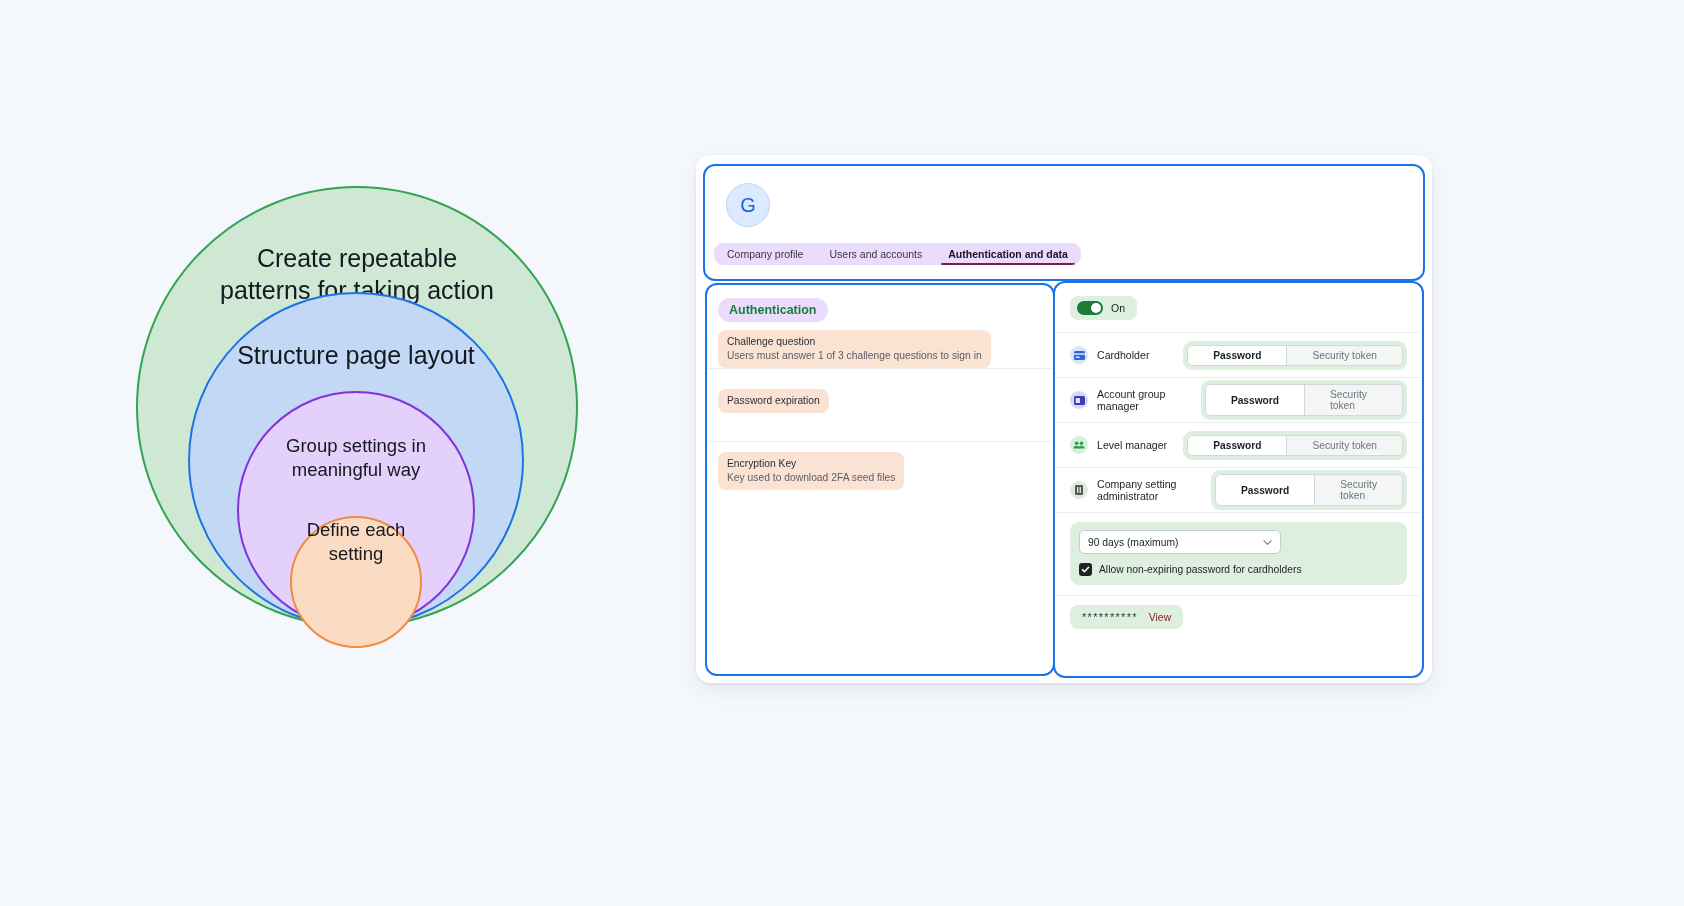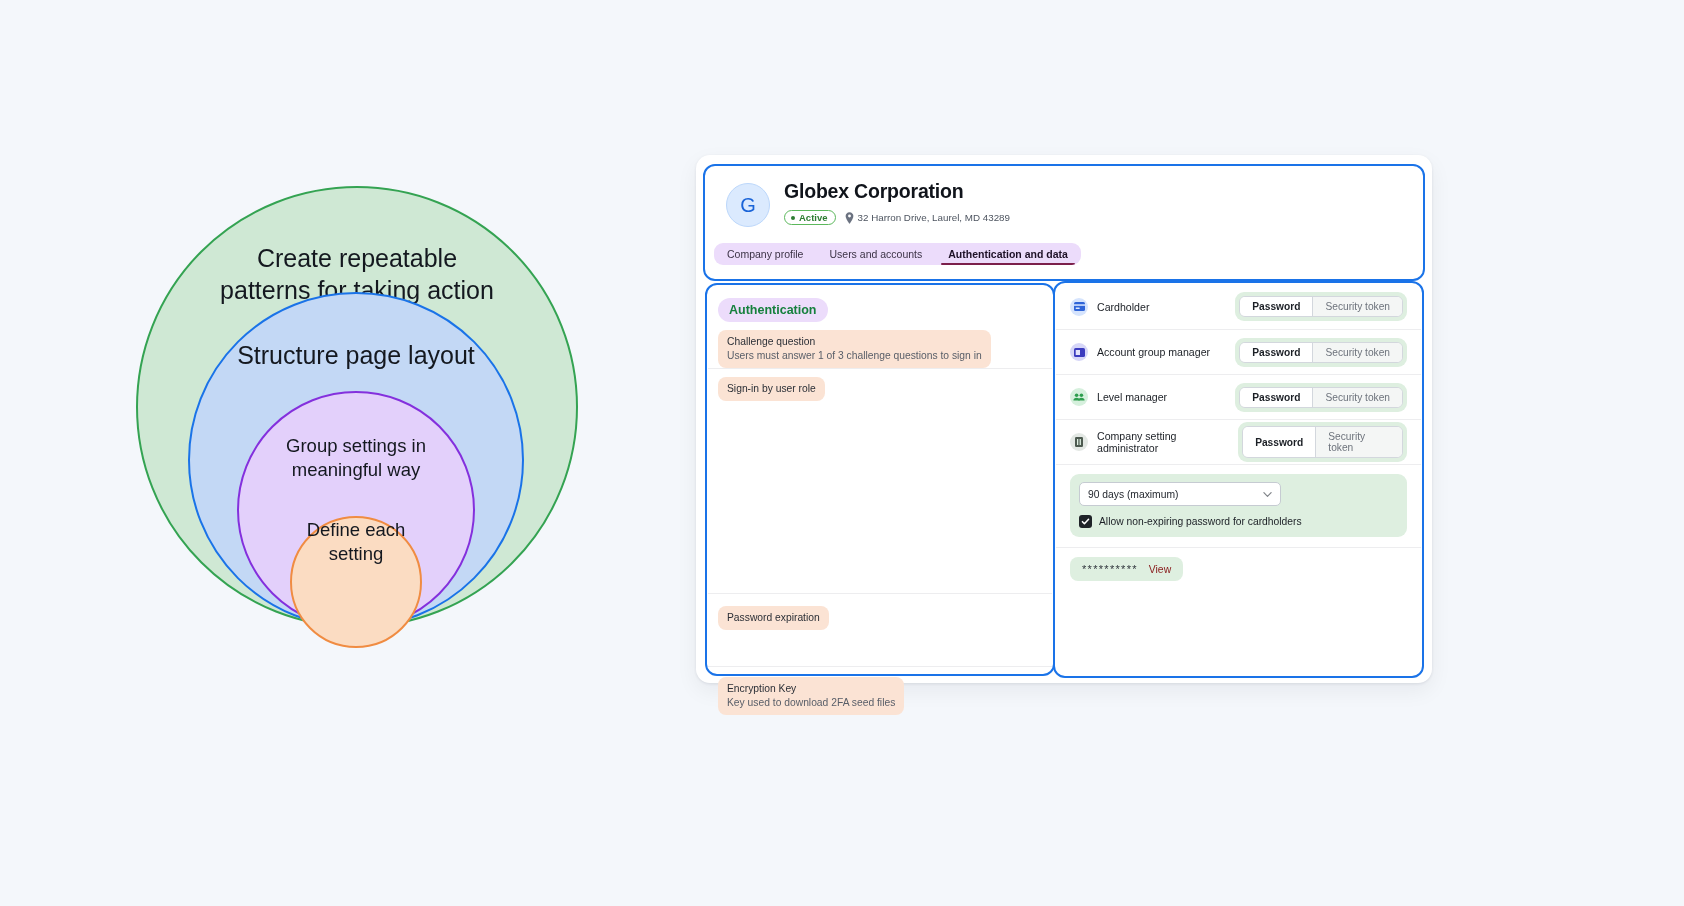--- a/index.html
+++ b/index.html
@@ -113,21 +113,21 @@
   .lrow { position: relative; padding: 0 10px; }
   .lrow + .lrow { border-top: 1px solid #ededef; }
   .hl {
     display: inline-block; background: #fbe3d4; border-radius: 8px;
     padding: 5px 9px; line-height: 1.34;
   }
   .hl .t1 { display: block; font-size: 10.3px; color: #2b2f36; }
   .hl .t2 { display: block; font-size: 10.3px; color: #585e68; }
   .lrow-a { height: 46px; padding-top: 8px; }
   .lrow-b { height: 182px; padding-top: 8px; }
-  .lrow-c { height: 73px; padding-top: 12px; margin-top: 43px; }
+  .lrow-c { height: 73px; padding-top: 20px; }
   .lrow-d { height: 56px; padding-top: 10px; }
 
   
   .rrow { display: flex; align-items: center; min-height: 45px; padding: 0 14px; }
   .rrow + .rrow { border-top: 1px solid #ededef; }
   .rrow-toggle { height: 48px; padding: 0 14px; border-top: none; }
 
   .tog-wrap {
     display: inline-flex; align-items: center; gap: 8px;
     background: #deefe0; border-radius: 8px; padding: 5px 12px 5px 7px;
@@ -150,21 +150,21 @@
   .ico-wallet { background: #d6d6f8; }
   .ico-people { background: #d6f0dd; }
   .ico-badge  { background: #e3e8e4; }
   .role-name { font-size: 10.6px; color: #1b1f25; flex: 1 1 auto; }
 
   .seg-outer { background: #deefe0; border-radius: 9px; padding: 4px; display: inline-flex; }
   .seg {
     display: inline-flex; align-items: stretch;
     border: 1px solid #d3d7dd; border-radius: 6px; overflow: hidden; background: #fff;
   }
-  .seg-opt { padding: 4px 12px; font-size: 10.2px; display: flex; align-items: center; }
+  .seg-opt { padding: 4px 25px; font-size: 10.2px; display: flex; align-items: center; }
   .seg-opt.on  { background: #ffffff; color: #1b1f25; font-weight: 700;
                  border-right: 1px solid #d3d7dd; box-shadow: 0 1px 1px rgba(0,0,0,.06); }
   .seg-opt.off { background: #f4f6f5; color: #6d737c; }
 
   
   .exp-wrap { background: #deefe0; border-radius: 9px; padding: 8px 9px 9px 9px; margin: 0 0 0 0; }
   .select-box {
     width: 202px; height: 24px; border: 1px solid #c6cbd2; border-radius: 5px;
     background: #fff; display: flex; align-items: center; justify-content: space-between;
     padding: 0 8px; font-size: 10.3px; color: #23272e;
@@ -211,77 +211,64 @@
 setting</div>
     </div>
   </div>
 
   <div class="app-wrap">
     <div class="app-card"></div>
 
     <div class="hdr">
       <div class="hdr-row">
         <div class="avatar">G</div>
-        <div class="hdr-text">
-          <div class="org-name">Globex Corporation</div>
-          <div class="meta-row">
-            <span class="badge-active">
-              <span class="badge-dot"></span>
-              <span>Active</span>
-            </span>
-            <span class="addr">
-              <svg class="pin-ico" viewBox="0 0 10 13">
-                <path d="M5 0C2.5 0 .7 1.9.7 4.3c0 3 3.7 8 4.3 8.7.6-.7 4.3-5.7 4.3-8.7C9.3 1.9 7.5 0 5 0z" fill="#6b7280"></path>
-                <circle cx="5" cy="4.3" r="1.6" fill="#fff"></circle>
-              </svg>
-              <span>32 Harron Drive, Laurel, MD 43289</span>
-            </span>
-          </div>
-        </div>
       </div>
 
       <div class="tabs">
         <div class="tab">Company profile</div>
         <div class="tab">Users and accounts</div>
         <div class="tab active">Authentication and data</div>
       </div>
     </div>
 
     <div class="panel panel-left">
       <div class="chip-section">Authentication</div>
 
       <div class="lrow lrow-a">
         <span class="hl">
           <span class="t1">Challenge question</span>
           <span class="t2">Users must answer 1 of 3 challenge questions to sign in</span>
         </span>
       </div>
 
-      <div class="lrow lrow-b">
-        <span class="hl">
-          <span class="t1">Sign-in by user role</span>
-        </span>
-      </div>
 
       <div class="lrow lrow-c">
         <span class="hl">
           <span class="t1">Password expiration</span>
         </span>
       </div>
 
       <div class="lrow lrow-d">
         <span class="hl">
           <span class="t1">Encryption Key</span>
           <span class="t2">Key used to download 2FA seed files</span>
         </span>
       </div>
     </div>
 
     <div class="panel panel-right">
 
+      <div class="rrow rrow-toggle">
+        <span class="tog-wrap">
+          <span class="switch">
+              <span class="knob"></span>
+            </span>
+          <span class="tog-label">On</span>
+        </span>
+      </div>
 
       <div class="rrow">
         <span class="role-ico ico-card">
           <svg width="11" height="9" viewBox="0 0 11 9">
               <rect x="0" y="0" width="11" height="9" rx="1.6" fill="#2f64d8"></rect>
               <rect x="0" y="2.3" width="11" height="1.5" fill="#dbe8ff"></rect>
               <rect x="1.6" y="5.6" width="4.2" height="1.3" rx=".6" fill="#dbe8ff"></rect>
             </svg>
         </span>
         <span class="role-name">Cardholder</span>

